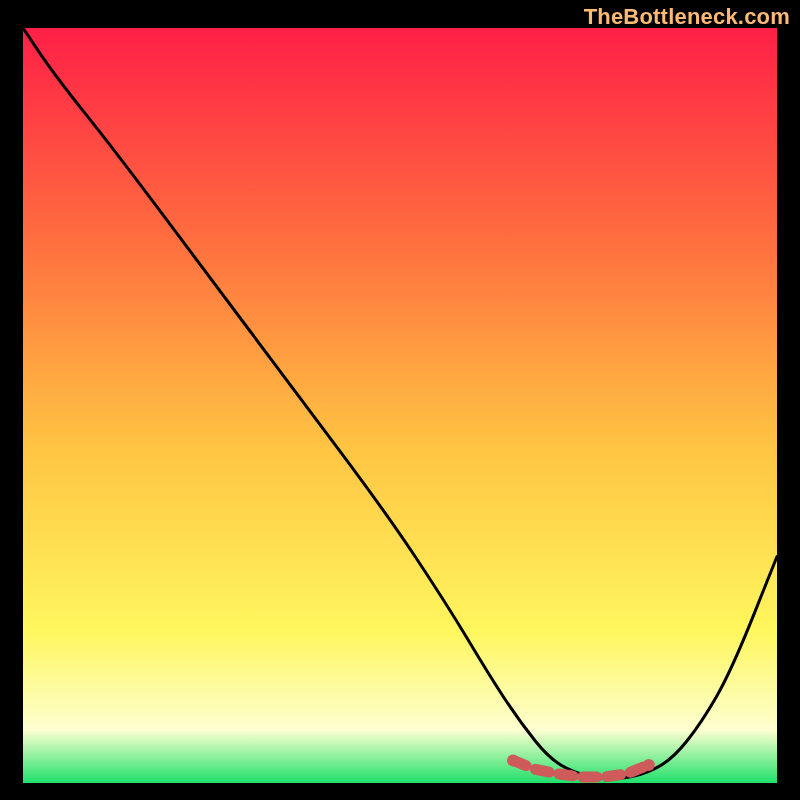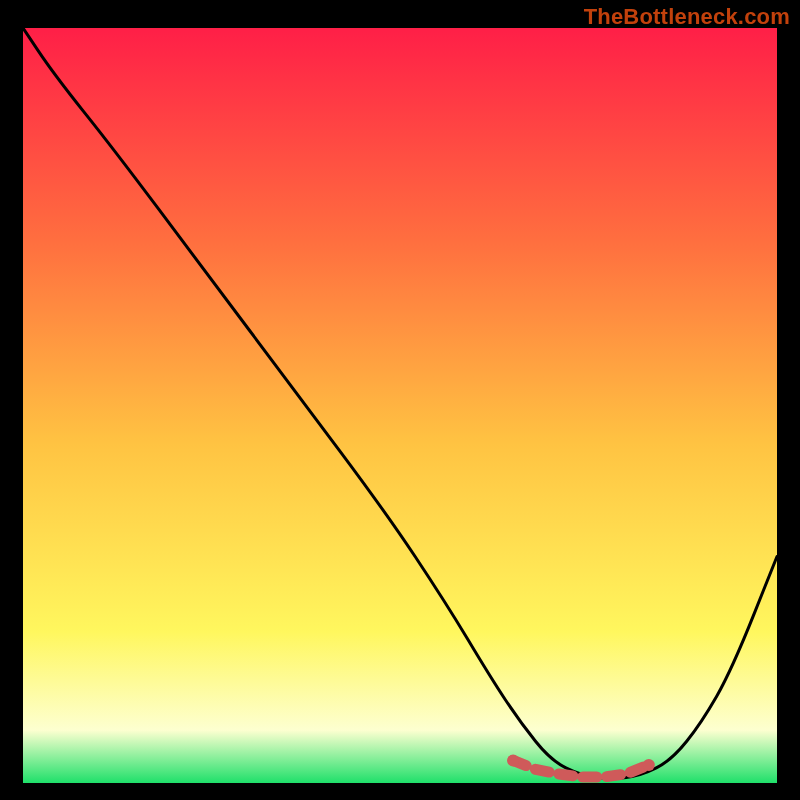--- a/index.html
+++ b/index.html
@@ -16,21 +16,21 @@
     width: 800px;
     height: 800px;
     background: #000;
   }
   .watermark {
     position: absolute;
     top: 4px;
     right: 10px;
     font-size: 22px;
     font-weight: 600;
-    color: #c2410c;
+    color: #fdba74;
     letter-spacing: 0.2px;
     z-index: 5;
   }
   .plot-frame {
     position: absolute;
     left: 23px;
     top: 28px;
     width: 754px;
     height: 755px;
     background: #000;

